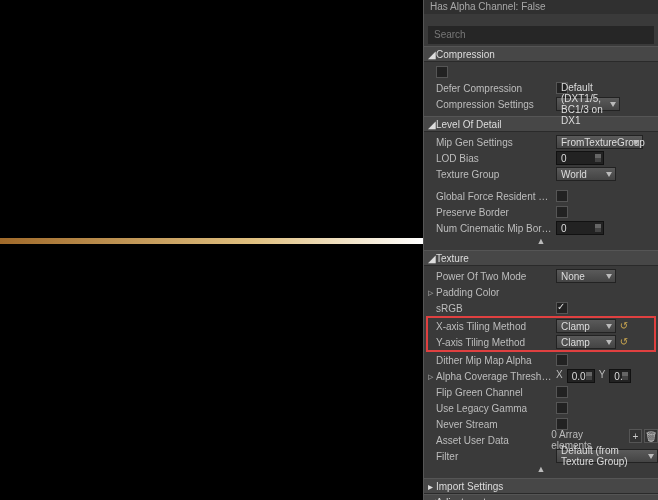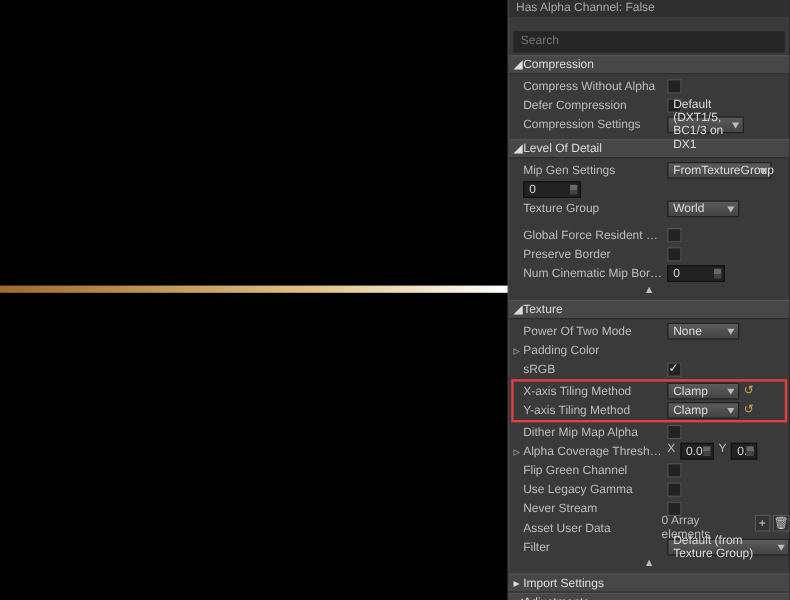--- a/index.html
+++ b/index.html
@@ -55,21 +55,20 @@
     <div class="stripe"></div>
   </div>
 
   <div class="panel">
     <div class="headerbar">Has Alpha Channel: False</div>
     <div class="searchbar">Search</div>
 
     <div class="section-head"><span class="tri">◢</span><span>Compression</span></div>
     <div class="section-body">
       <div class="row">
-          <span class="lbl">Compress Without Alpha</span>
           <span class="ctrl">
             <span class="chk"></span>
           </span>
         </div>
       <div class="row">
           <span class="lbl">Defer Compression</span>
           <span class="ctrl">
             <span class="chk"></span>
           </span>
         </div>
@@ -87,20 +86,21 @@
     <div class="section-body">
       <div class="row">
           <span class="lbl">Mip Gen Settings</span>
           <span class="ctrl">
             <span class="sel" style="width:87px">
               <span>FromTextureGroup</span>
             </span>
           </span>
         </div>
       <div class="row">
+          <span class="lbl">LOD Bias</span>
           <span class="ctrl">
             <span class="num" style="width:48px">
               <span>0</span>
             </span>
           </span>
         </div>
       <div class="row">
           <span class="lbl">Texture Group</span>
           <span class="ctrl">
             <span class="sel" style="width:60px">

